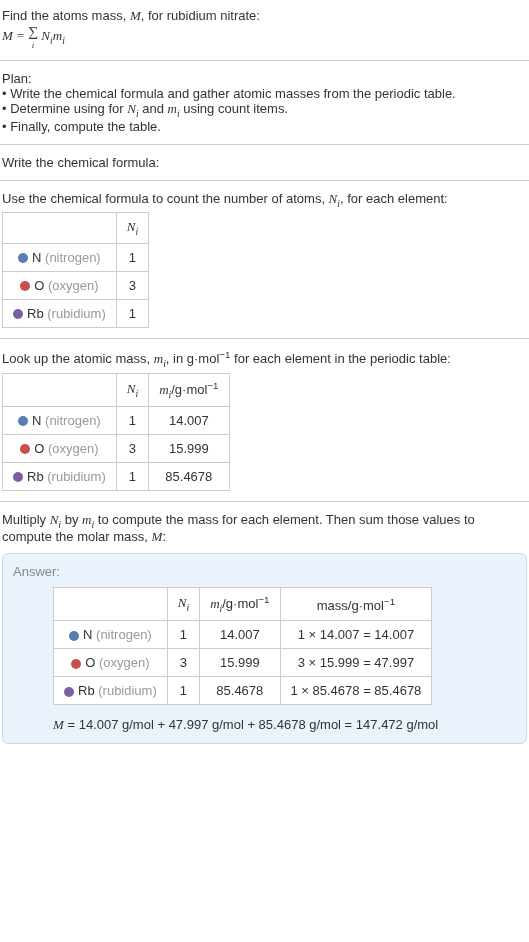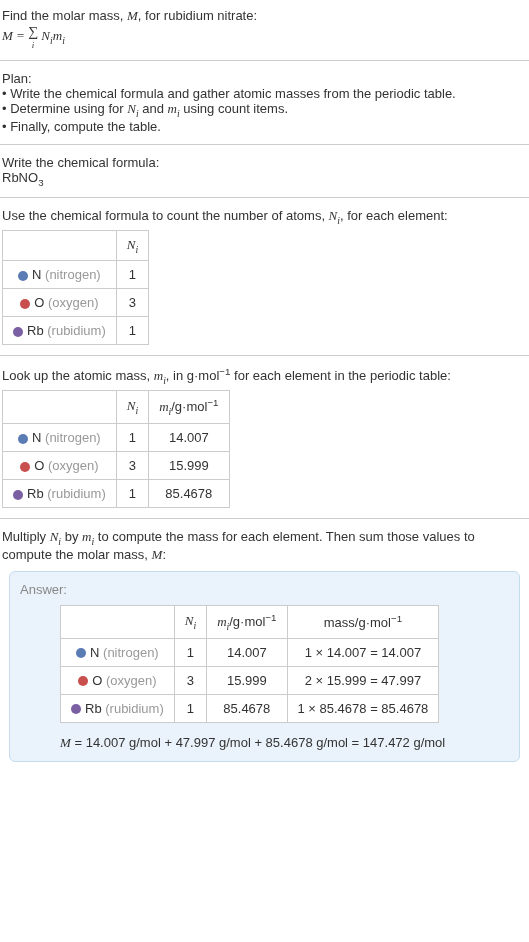--- a/index.html
+++ b/index.html
@@ -63,21 +63,21 @@
     .dot-n { background: #5b7bb4; }
     .dot-o { background: #c94f4f; }
     .dot-rb { background: #7b5fa3; }
     .num-col {
     }
     .answer-box {
       background: #eaf3fb;
       border: 1px solid #c5dcef;
       border-radius: 6px;
       padding: 10px;
-      margin: 4px 9px;
+      margin: 4px 2px;
     }
     .answer-label {
       color: #888;
       margin-bottom: 8px;
     }
     .answer-box table {
       margin-left: 40px;
       background: #fff;
     }
     .answer-box table td, .answer-box table th {
@@ -98,21 +98,21 @@
     }
     .chem-formula {
       font-family: Arial, sans-serif;
     }
   </style>
 </head>
 <body>
 
 <div class="section">
   <div>
-    <span>Find the molar mass, </span><span class="italic">M</span><span>, for rubidium nitrate:</span>
+    <span>Find the atoms mass, </span><span class="italic">M</span><span>, for rubidium nitrate:</span>
   </div>
   <div class="formula-line">
     <span>M</span><span> = </span><span style="display:inline-block;vertical-align:middle;text-align:center;"><span class="sigma" style="display:block;font-size:14px;">∑</span><span style="display:block;font-size:9px;">i</span></span> <span>N</span><span class="sub">i</span><span>m</span><span class="sub">i</span>
   </div>
 </div>
 
 <hr>
 
 <div class="section">
   <div>Plan:</div>
@@ -120,23 +120,20 @@
   <div>
     <span>• Determine using for </span><span class="italic">N</span><span class="sub italic">i</span><span> and </span><span class="italic">m</span><span class="sub italic">i</span><span> using count items.</span>
   </div>
   <div>• Finally, compute the table.</div>
 </div>
 
 <hr>
 
 <div class="section">
   <div>Write the chemical formula:</div>
-  <div class="chem-formula">
-    <span>RbNO</span><span class="sub">3</span>
-  </div>
 </div>
 
 <hr>
 
 <div class="section">
   <div>
     <span>Use the chemical formula to count the number of atoms, </span><span class="italic">N</span><span class="sub italic">i</span><span>, for each element:</span>
   </div>
   <table>
     <tbody>
@@ -213,21 +210,21 @@
     <tr>
       <td class="element-cell"><span class="dot dot-n"></span><span style="color:#333">N</span><span> (nitrogen)</span></td>
       <td class="num-col">1</td>
       <td>14.007</td>
       <td>1 × 14.007 = 14.007</td>
     </tr>
     <tr>
       <td class="element-cell"><span class="dot dot-o"></span><span style="color:#333">O</span><span> (oxygen)</span></td>
       <td class="num-col">3</td>
       <td>15.999</td>
-      <td>2 × 15.999 = 47.997</td>
+      <td>3 × 15.999 = 47.997</td>
     </tr>
     <tr>
       <td class="element-cell"><span class="dot dot-rb"></span><span style="color:#333">Rb</span><span> (rubidium)</span></td>
       <td class="num-col">1</td>
       <td>85.4678</td>
       <td>1 × 85.4678 = 85.4678</td>
     </tr>
   </tbody>
     </table>
   <div class="final-eq">

